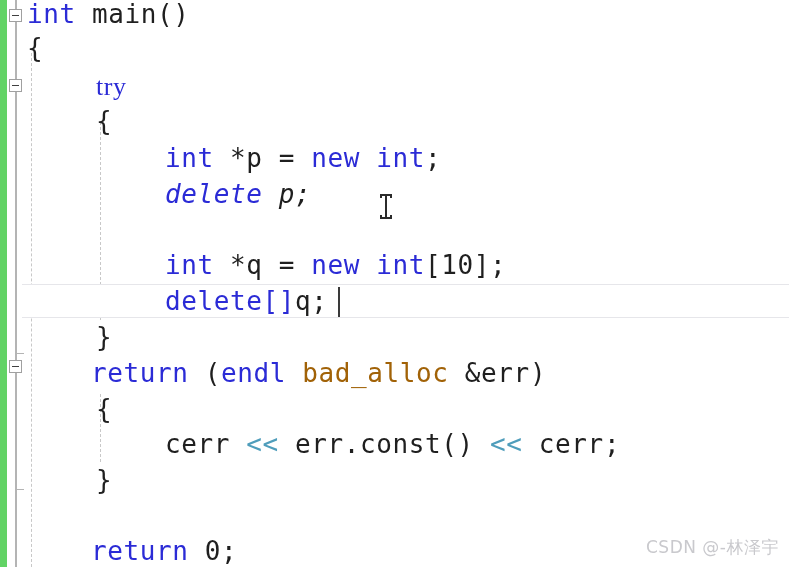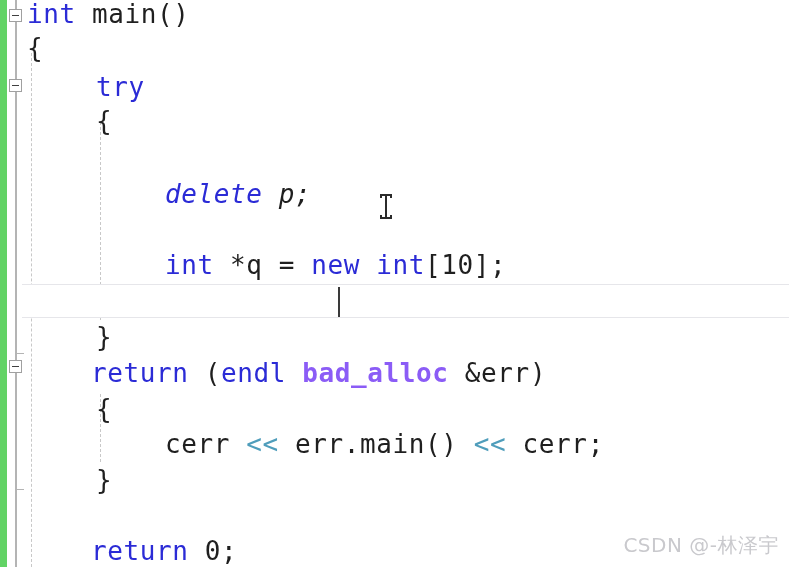--- a/index.html
+++ b/index.html
@@ -94,21 +94,21 @@
   .line {
     position: absolute;
     left: 26px;
     white-space: pre;
     font-size: 26px;
     line-height: 34px;
     letter-spacing: 0.6px;
     color: #1f1f1f;
   }
   .kw   { color: #2b2bd6; }
-  .type { color: #8b5cf6; font-weight: bold; }
+  .type { color: #a16207; }
   .op   { color: #4f9dbb; }
   .pln  { color: #1f1f1f; }
 
   
   .caret {
     position: absolute;
     width: 2px;
     height: 30px;
     background: #3a3a3a;
     z-index: 6;
@@ -119,21 +119,21 @@
     position: absolute;
     z-index: 7;
   }
 
   
   .watermark {
     position: absolute;
     right: 10px;
     bottom: 8px;
     font-family: "DejaVu Sans", "Liberation Sans", sans-serif;
-    font-size: 20px;
+    font-size: 17px;
     color: #c9c9cd;
     letter-spacing: 0.5px;
     z-index: 8;
     white-space: nowrap;
   }
 </style>
 </head>
 <body>
 
 <div id="editor">
@@ -153,37 +153,39 @@
   <div class="indent-guide" style="left:100px; top:394px; height:68px;"></div>
 
   <div class="current-line" style="top:284px;"></div>
 
   <div class="code-layer">
 
     <div class="line" style="top:-3px;"><span class="kw">int</span><span class="pln"> main()</span></div>
 
     <div class="line" style="top:31px;"><span class="pln">{</span></div>
 
-    <div class="line" style="left:95px; top:70px;"><span class="kw">try</span></div>
+    <div class="line" style="left:95px; top:70px;font-family:Liberation Serif, serif;"><span class="kw">try</span></div>
 
     <div class="line" style="left:95px; top:104px;"><span class="pln">{</span></div>
 
+    <div class="line" style="left:164px; top:141px;"><span class="kw">int</span><span class="pln"> *p = </span><span class="kw">new</span><span class="pln"> </span><span class="kw">int</span><span class="pln">;</span></div>
 
     <div class="line" style="left:164px; top:177px;font-style:italic;"><span class="kw">delete</span><span class="pln"> p;</span></div>
 
     <div class="line" style="left:164px; top:248px;"><span class="kw">int</span><span class="pln"> *q = </span><span class="kw">new</span><span class="pln"> </span><span class="kw">int</span><span class="pln">[10];</span></div>
 
+    <div class="line" style="left:164px; top:284px;"><span class="kw">delete</span><span class="kw">[]</span><span class="pln">q;</span></div>
 
     <div class="line" style="left:95px; top:320px;"><span class="pln">}</span></div>
 
     <div class="line" style="left:90px; top:356px;"><span class="kw">return</span><span class="pln"> (</span><span class="kw">endl</span><span class="pln"> </span><span class="type">bad_alloc</span><span class="pln"> &amp;err)</span></div>
 
     <div class="line" style="left:95px; top:392px;"><span class="pln">{</span></div>
 
-    <div class="line" style="left:164px; top:427px;"><span class="pln">cerr </span><span class="op">&lt;&lt;</span><span class="pln"> err.main() </span><span class="op">&lt;&lt;</span><span class="pln"> cerr;</span></div>
+    <div class="line" style="left:164px; top:427px;"><span class="pln">cerr </span><span class="op">&lt;&lt;</span><span class="pln"> err.const() </span><span class="op">&lt;&lt;</span><span class="pln"> cerr;</span></div>
 
     <div class="line" style="left:95px; top:463px;"><span class="pln">}</span></div>
 
     <div class="line" style="left:90px; top:534px;"><span class="kw">return</span><span class="pln"> 0;</span></div>
 
   </div>
 
   <div class="caret" style="left:338px; top:287px;"></div>
 
   <svg class="mouse-ibeam" style="left:379px; top:194px;" width="14" height="26" viewBox="0 0 14 26">

